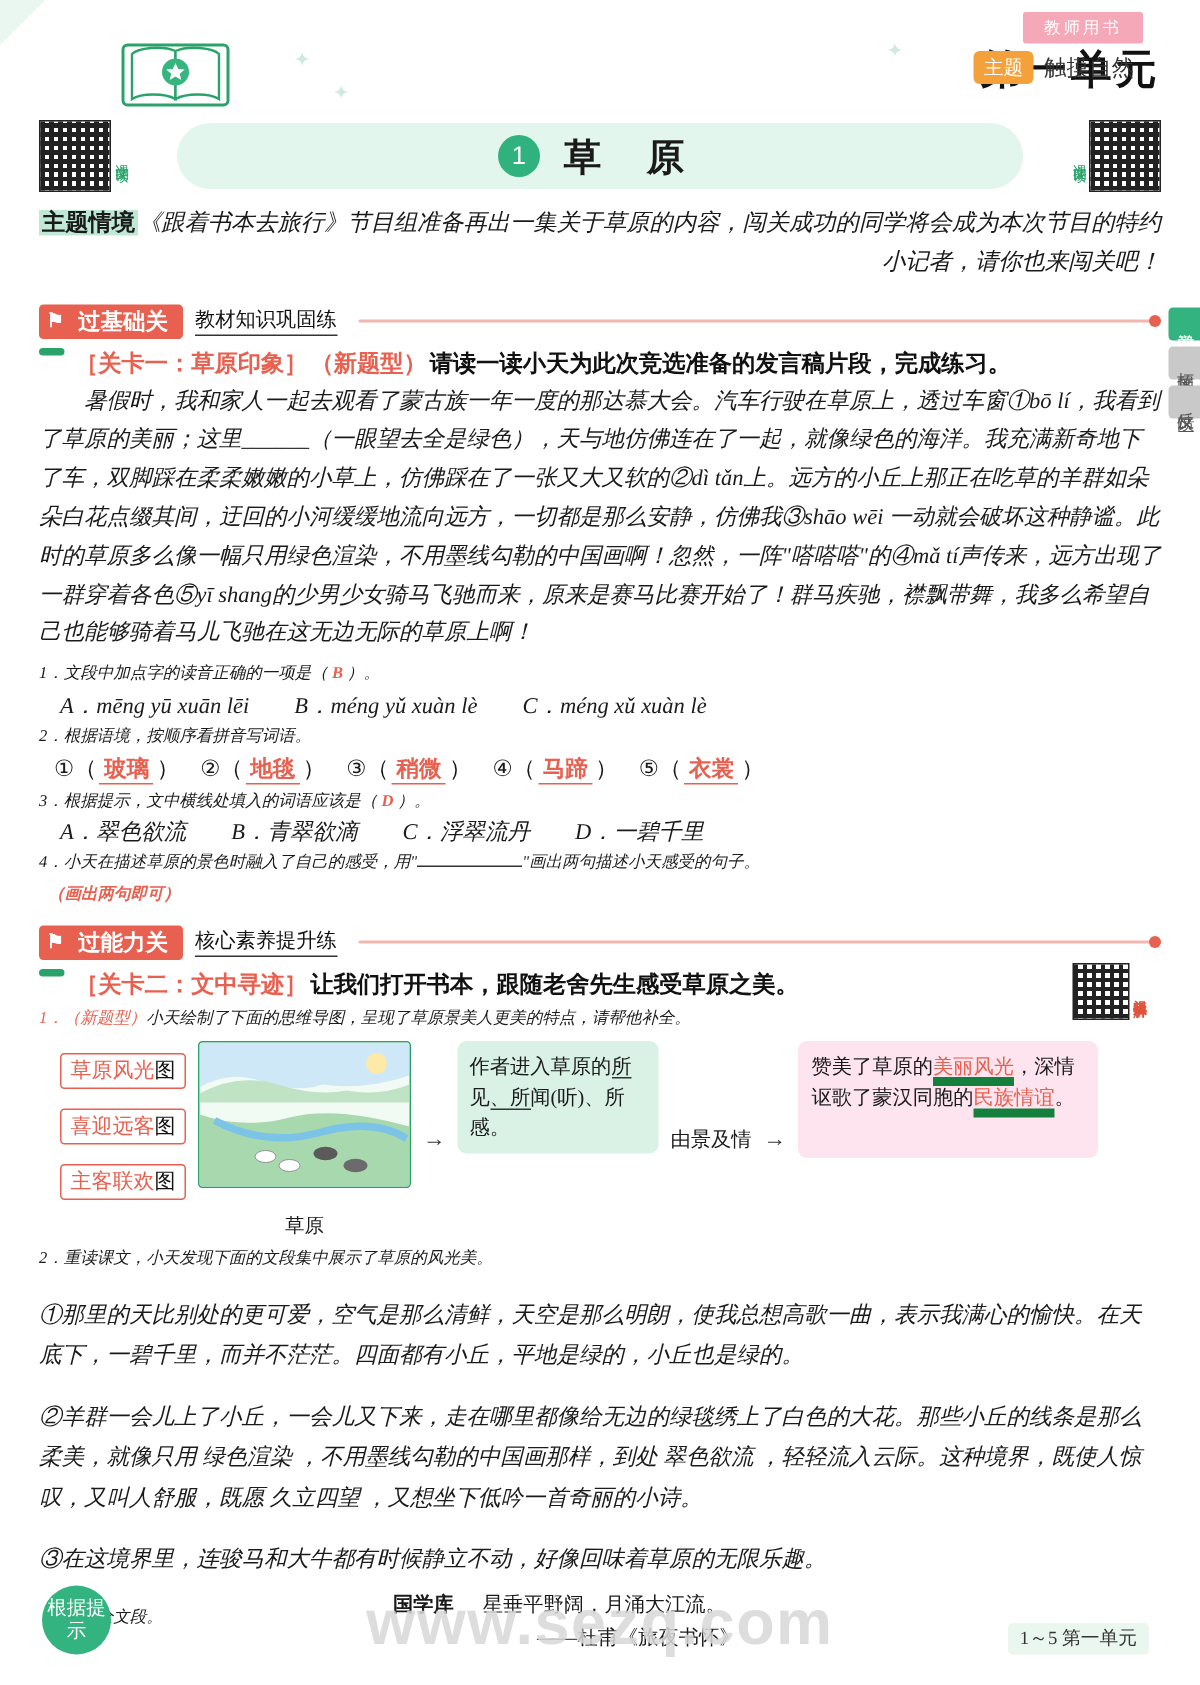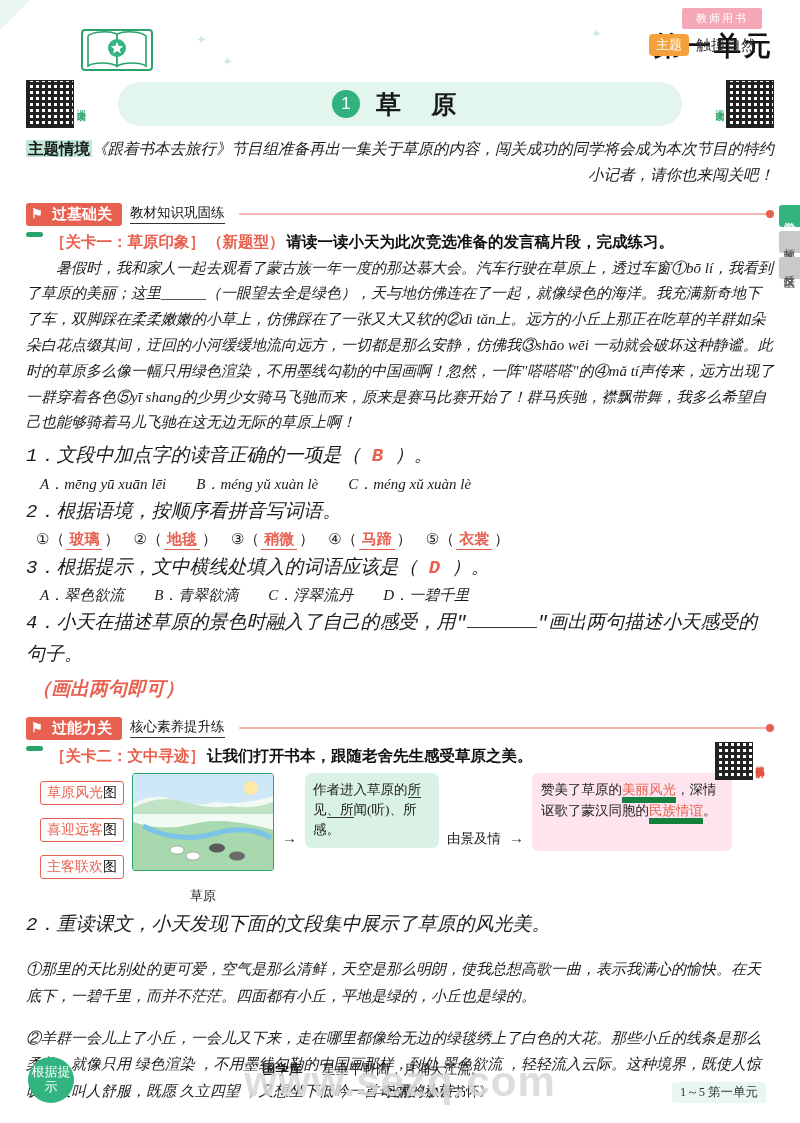--- a/index.html
+++ b/index.html
@@ -113,21 +113,21 @@
   }
   .dash{display:inline-block;width:17px;height:5px;background:#2aa36b;border-radius:3px;margin-right:5px;}
   .kazhu{color:#e8604f;}
   .newtype{color:#e8604f;}
   .card-title .black{color:#111;}
   
   .passage{
     font-size:15px;line-height:1.72;text-indent:2em;margin:2px 0 4px 0;
     font-family:"Liberation Serif",serif;font-style:italic;
   }
-  .q{font-size:19px;line-height:1.7;margin:2px 0;font-family:Liberation Mono, monospace;}
+  .q{font-size:11px;line-height:1.7;margin:2px 0;font-family:Liberation Serif, serif;}
   .q.ital{font-style:italic;}
   .ans{color:#e8604f;font-weight:bold;}
   .opts{display:flex;gap:30px;font-size:15px;margin:1px 0 1px 14px;font-style:italic;}
   .fill-row{display:flex;gap:14px;font-size:15px;margin:2px 0 2px 10px;align-items:center;}
   .fill-item{display:flex;align-items:center;gap:2px;}
   .fill-box{
     color:#e8604f;font-weight:bold;border-bottom:1px solid #e8604f;padding:0 3px;
   }
   .blank-line{display:inline-block;border-bottom:1px solid #333;width:70px;}
   
@@ -329,20 +329,23 @@
   <div class="card-title" style="position:relative;">
     <span class="dash"></span>
     <span class="kazhu">［关卡二：文中寻迹］</span>
     <span class="black">让我们打开书本，跟随老舍先生感受草原之美。</span>
     <span class="qr-wrap" style="right:10px;top:-4px;">
       <span class="qr small"></span>
       <span class="qr-label red">视频讲解</span>
     </span>
   </div>
 
+  <div class="q ital">
+    <span style="color:#e8604f;">1．</span><span class="newtype">（新题型）</span><span>小天绘制了下面的思维导图，呈现了草原景美人更美的特点，请帮他补全。</span>
+  </div>
 
   <div class="map-wrap">
     <div class="map-col">
       <div class="map-tag">
         <span class="red">草原风光</span><span>图</span>
       </div>
       <div class="map-tag">
         <span class="red">喜迎远客</span><span>图</span>
       </div>
       <div class="map-tag">

